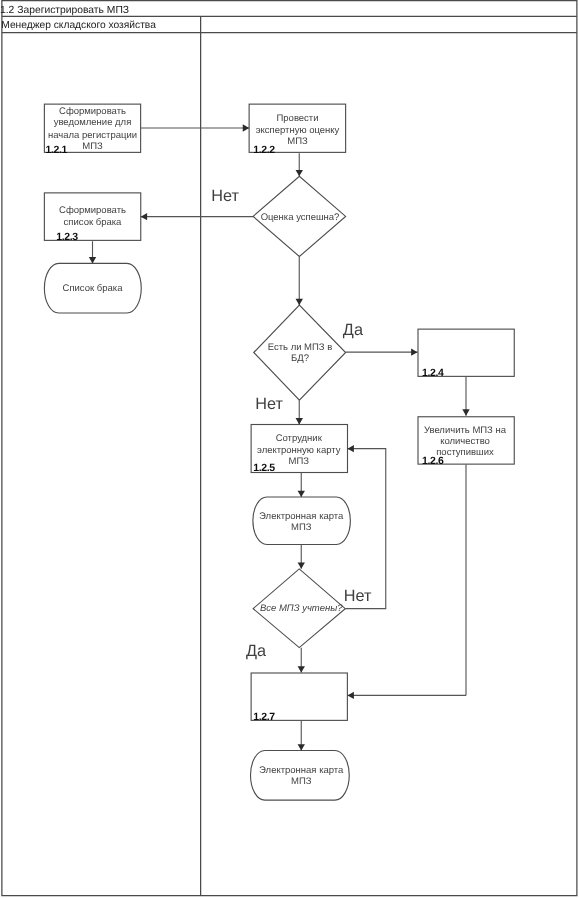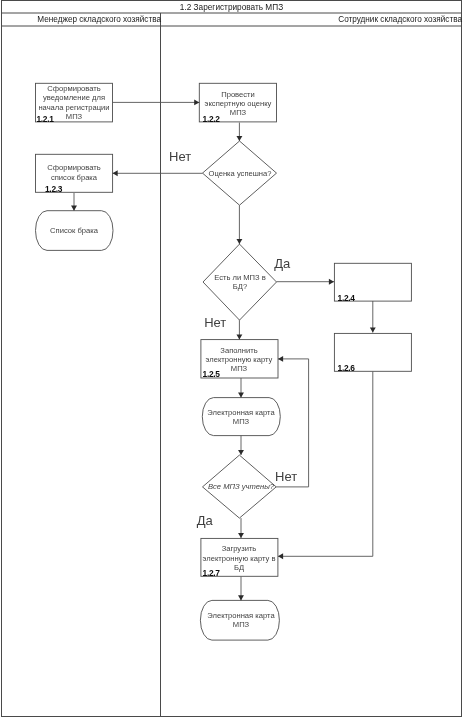--- a/index.html
+++ b/index.html
@@ -4,23 +4,23 @@
 <title>1.2 Зарегистрировать МПЗ</title>
 <style>
   html,body{margin:0;padding:0;background:#ffffff;}
   body{width:463px;height:718px;overflow:hidden;
        font-family:"Liberation Sans","DejaVu Sans",sans-serif;}
   #canvas{position:relative;width:463px;height:718px;background:#ffffff;}
   svg.layer{position:absolute;left:0;top:0;width:463px;height:718px;
             pointer-events:none;}
   .tbox{position:absolute;transform:translateZ(0);text-align:center;white-space:pre-line;
         color:#3f3f3f;font-size:7.6px;line-height:9.3px;}
-  .title{position:absolute;transform:translateZ(0);text-align:center;color:#1a1a1a;
+  .title{position:absolute;transform:translateZ(0);color:#1a1a1a;
          font-size:8.25px;line-height:11px;}
-  .lanehdr{position:absolute;transform:translateZ(0);text-align:right;color:#1a1a1a;
+  .lanehdr{position:absolute;transform:translateZ(0);text-align:left;color:#1a1a1a;
            font-size:8.2px;line-height:10px;}
   .step{position:absolute;transform:translateZ(0);color:#0d0d0d;font-size:8.4px;font-weight:bold;
         line-height:8px;letter-spacing:-0.3px;}
   .edgelbl{position:absolute;transform:translateZ(0);color:#3f3f3f;font-size:13px;line-height:8px;
            }
 </style>
 </head>
 <body>
 
 <div id="canvas">
@@ -88,21 +88,20 @@
       <path d="M 372.8 556.3 L 278.0 556.3" marker-end="url(#arr)"></path>
 
       <path d="M 241 576.5 L 241 600.4" marker-end="url(#arr)"></path>
     </g>
 
     </svg>
 
   <div class="title" style="left:0;top:1.5px;width:463px;">1.2 Зарегистрировать МПЗ</div>
 
   <div class="lanehdr" style="left:1px;top:14.8px;width:160px;">Менеджер складского хозяйства</div>
-  <div class="lanehdr" style="left:161px;top:14.8px;width:301px;">Сотрудник складского хозяйства</div>
 
   <div class="tbox" style="left:33px;top:84.2px;width:82px;">Сформировать
 уведомление для
 начала регистрации
 МПЗ</div>
   <div class="step" style="left:36.4px;top:114.8px;">1.2.1</div>
 
   <div class="tbox" style="left:197px;top:89.8px;width:82px;">Провести
 экспертную оценку
 МПЗ</div>
@@ -114,35 +113,35 @@
 
   <div class="tbox" style="left:33px;top:225.8px;width:82px;">Список брака</div>
 
   <div class="tbox" style="left:199px;top:168.5px;width:82px;">Оценка успешна?</div>
 
   <div class="tbox" style="left:199px;top:272.5px;width:82px;">Есть ли МПЗ в
 БД?</div>
 
   <div class="step" style="left:337.6px;top:293.9px;">1.2.4</div>
 
+  <div class="tbox" style="left:331px;top:338.5px;width:82px;">Увеличить МПЗ на
+количество
+поступивших</div>
   <div class="step" style="left:337.6px;top:364.4px;">1.2.6</div>
 
-  <div class="tbox" style="left:198px;top:345.8px;width:82px;">Заполнить
+  <div class="tbox" style="left:198px;top:345.8px;width:82px;">Сотрудник
 электронную карту
 МПЗ</div>
   <div class="step" style="left:202.6px;top:370.3px;">1.2.5</div>
 
   <div class="tbox" style="left:200px;top:408px;width:82px;">Электронная карта
 МПЗ</div>
 
   <div class="tbox" style="left:200px;top:482px;width:82px;font-style:italic;">Все МПЗ учтены?</div>
 
-  <div class="tbox" style="left:198px;top:544.3px;width:82px;">Загрузить
-электронную карту в
-БД</div>
   <div class="step" style="left:202.6px;top:568.8px;">1.2.7</div>
 
   <div class="tbox" style="left:200px;top:610.8px;width:82px;">Электронная карта
 МПЗ</div>
 
   <div class="edgelbl" style="left:169px;top:152.5px;width:28px;">Нет</div>
   <div class="edgelbl" style="left:274.3px;top:260.3px;width:28px;">Да</div>
   <div class="edgelbl" style="left:204.2px;top:319px;width:28px;">Нет</div>
   <div class="edgelbl" style="left:275px;top:473.2px;width:28px;">Нет</div>
   <div class="edgelbl" style="left:196.8px;top:517px;width:28px;">Да</div>

